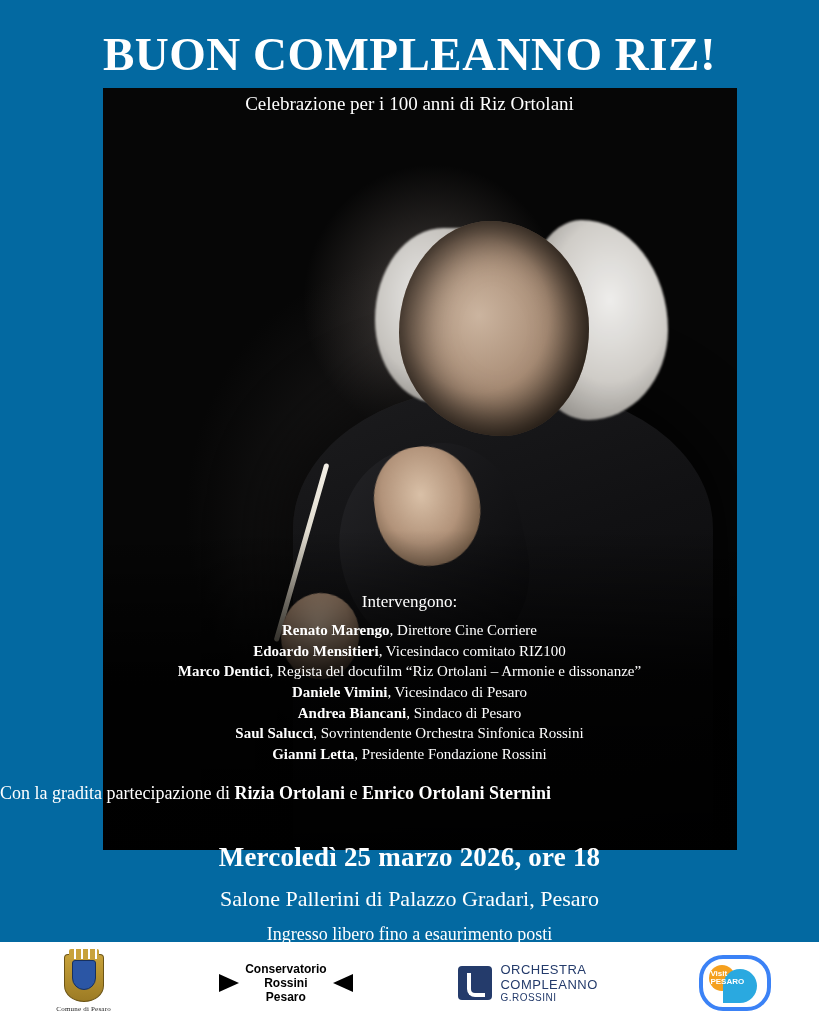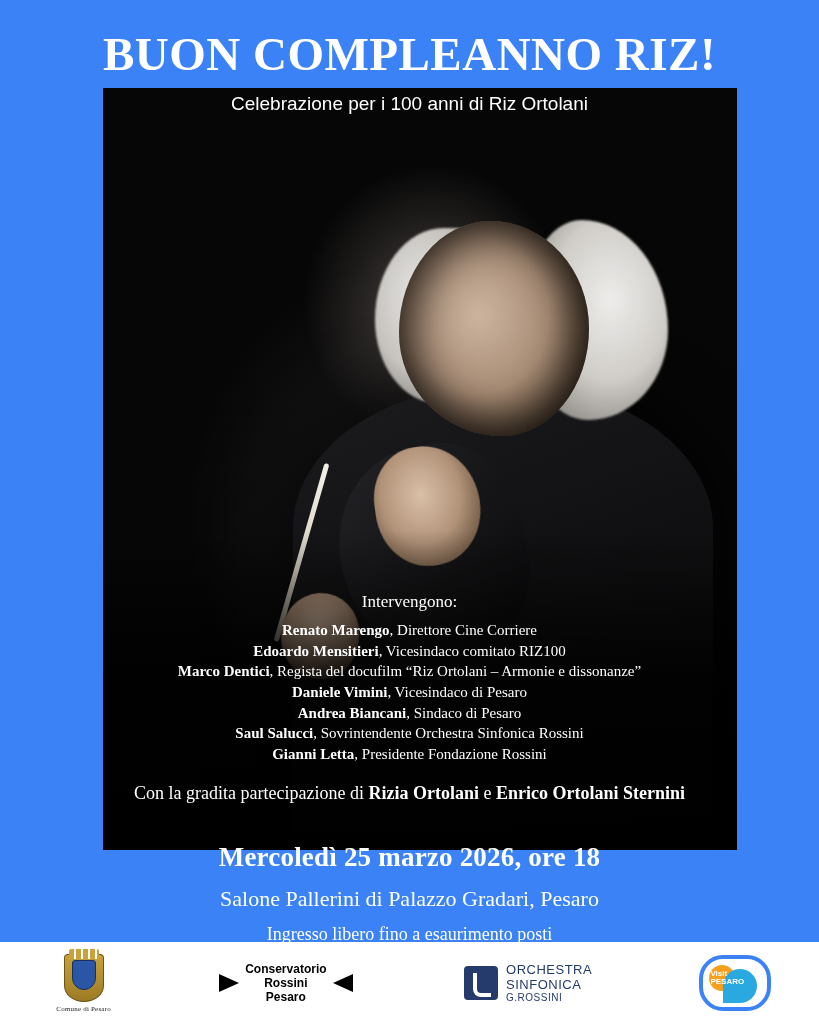--- a/index.html
+++ b/index.html
@@ -6,42 +6,42 @@
   html, body {
     width: 819px;
     height: 1024px;
     background: #000;
     font-family: "Liberation Serif", serif;
   }
   .poster {
     position: relative;
     width: 819px;
     height: 1024px;
-    background: #3b82f6;
+    background: #0369a1;
     overflow: hidden;
   }
   
   .header {
     position: absolute;
     top: 0; left: 0; right: 0;
     padding-top: 30px;
     text-align: center;
     z-index: 5;
   }
   .title {
     font-family: "Liberation Serif", serif;
     font-weight: bold;
     font-size: 47px;
     letter-spacing: 0.5px;
     color: #ffffff;
     line-height: 1.05;
   }
   .subtitle {
     margin-top: 14px;
-    font-family: Liberation Sans, sans-serif;
+    font-family: Liberation Serif, serif;
     font-size: 19px;
     color: #ffffff;
     font-weight: normal;
   }
   
   .photo-wrap {
     position: absolute;
     left: 103px;
     top: 88px;
     width: 634px;
@@ -150,21 +150,21 @@
   }
   .credits .line {
     font-size: 15px;
     line-height: 1.38;
   }
   .credits .line b { font-weight: bold; }
   .participation {
     position: absolute;
     left: 0; right: 0;
     top: 780px;
-    text-align: center;
+    text-align: left;
     color: #ffffff;
     z-index: 6;
   }
   .participation .p1 { font-size: 18px; line-height: 1.5; }
   .participation .p2 { font-size: 17px; line-height: 1.5; }
   .datebox {
     position: absolute;
     left: 0; right: 0;
     top: 842px;
     text-align: center;
@@ -378,21 +378,21 @@
         <div>Rossini</div>
         <div>Pesaro</div>
       </div>
       <div class="tri-l"></div>
     </div>
 
     <div class="logo logo-orch">
       <div class="orch-mark"></div>
       <div class="orch-text">
         <div class="orch-1">ORCHESTRA</div>
-        <div class="orch-2">SINFONICA</div>
+        <div class="orch-2">COMPLEANNO</div>
         <div class="orch-3">G.ROSSINI</div>
       </div>
     </div>
 
     <div class="logo logo-visit">
       <div class="visit-badge">
         <div class="orange"></div>
         <div class="blue"></div>
         <div class="txt">
           <div>Visit</div>

